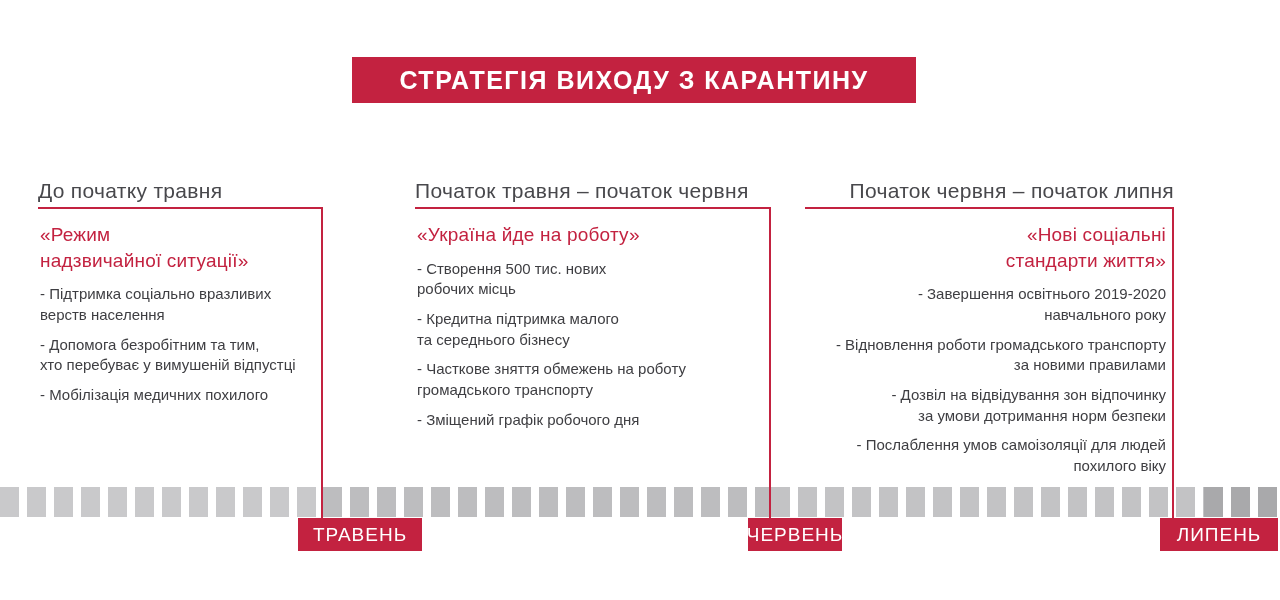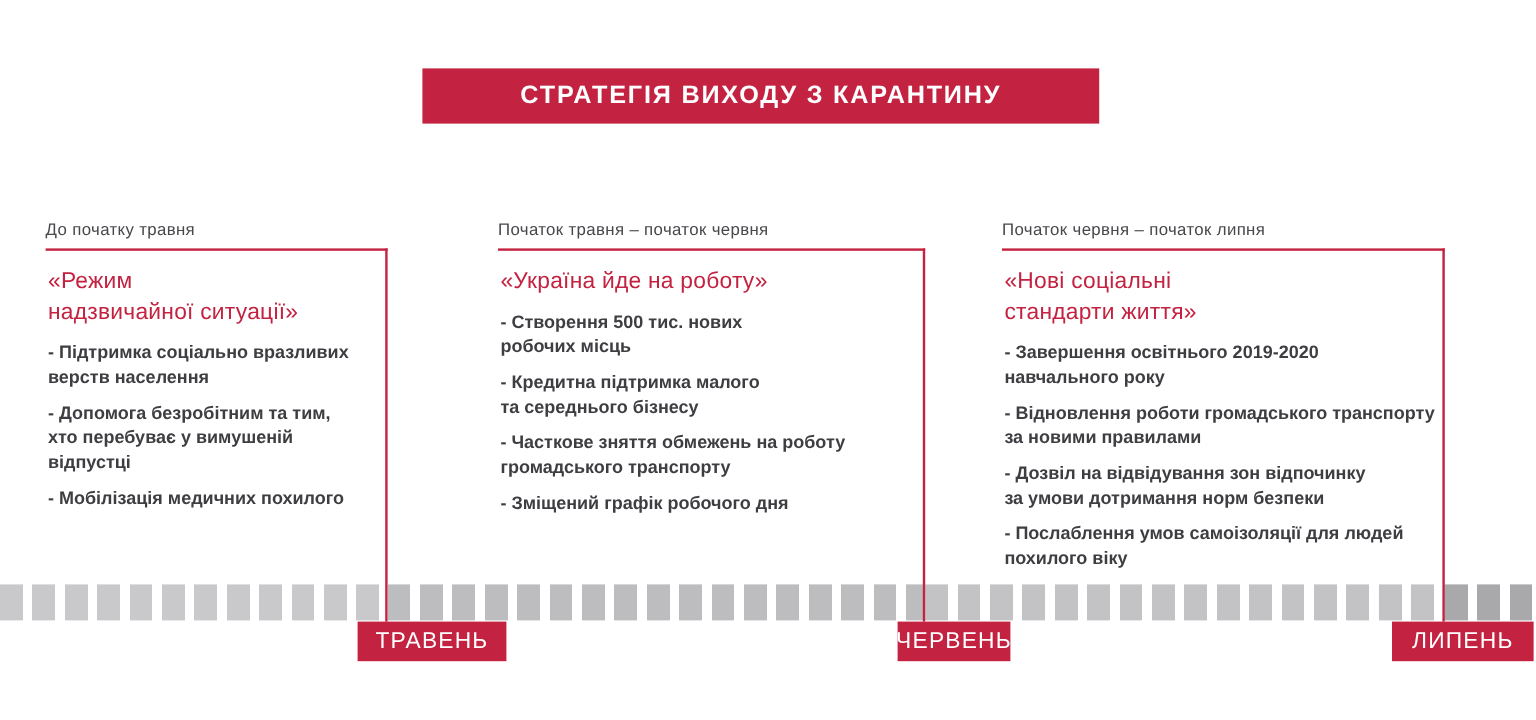--- a/index.html
+++ b/index.html
@@ -12,48 +12,47 @@
     position:relative;
     width:1280px;height:600px;
     background:#ffffff;
     font-family:"Liberation Sans", sans-serif;
     overflow:hidden;
   }
   .banner{
     position:absolute;left:352px;top:57px;width:564px;height:46px;
     background:var(--accent);
     display:flex;align-items:center;justify-content:center;
-    color:#ffffff;font-size:21px;font-weight:bold;letter-spacing:1.5px;
+    color:#ffffff;font-size:25px;font-weight:bold;letter-spacing:1.5px;
   }
   .phase{position:absolute;top:182px;z-index:2;}
   .phase-1{left:38px;width:285px;}
   .phase-2{left:415px;width:356px;}
-  .phase-3{left:835px;width:369px;}
+  .phase-3{left:805px;width:369px;text-align:right;}
   .period{
-    font-size:14px;color:#48484c;letter-spacing:0.3px;
+    font-size:21px;color:#48484c;letter-spacing:0.3px;
     height:18px;line-height:18px;margin-bottom:7px;white-space:nowrap;
   }
   .phase-box{
     border-top:2px solid var(--accent);
     border-right:2px solid var(--accent);
     height:311px;
     padding:13px 6px 0 2px;
     background:transparent;
   }
   .phase-heading{
     color:var(--accent);font-size:19px;font-weight:normal;line-height:1.35;
     letter-spacing:0.2px;
     white-space:pre-line;
     margin:0 0 11px 0;
   }
   .bullet{
     color:var(--text);font-size:15px;line-height:1.38;
     white-space:pre-line;
     margin-bottom:9px;
-    font-weight:bold;
   }
   .timeline{
     position:absolute;left:0;top:487px;width:1280px;height:30px;z-index:1;
     display:flex;
   }
   .tl-sec{height:30px;}
   .tl-sec-1{width:323px;background:repeating-linear-gradient(90deg,#c9c9cb 0 19px,#ffffff 19px 27px);}
   .tl-sec-2{width:448px;background:repeating-linear-gradient(90deg,#bdbdbf 0 19px,#ffffff 19px 27px);}
   .tl-sec-3{width:433px;background:repeating-linear-gradient(90deg,#c3c3c5 0 19px,#ffffff 19px 27px);}
   .tl-sec-4{width:76px;background:repeating-linear-gradient(90deg,#a9a9ab 0 19px,#ffffff 19px 27px);}

